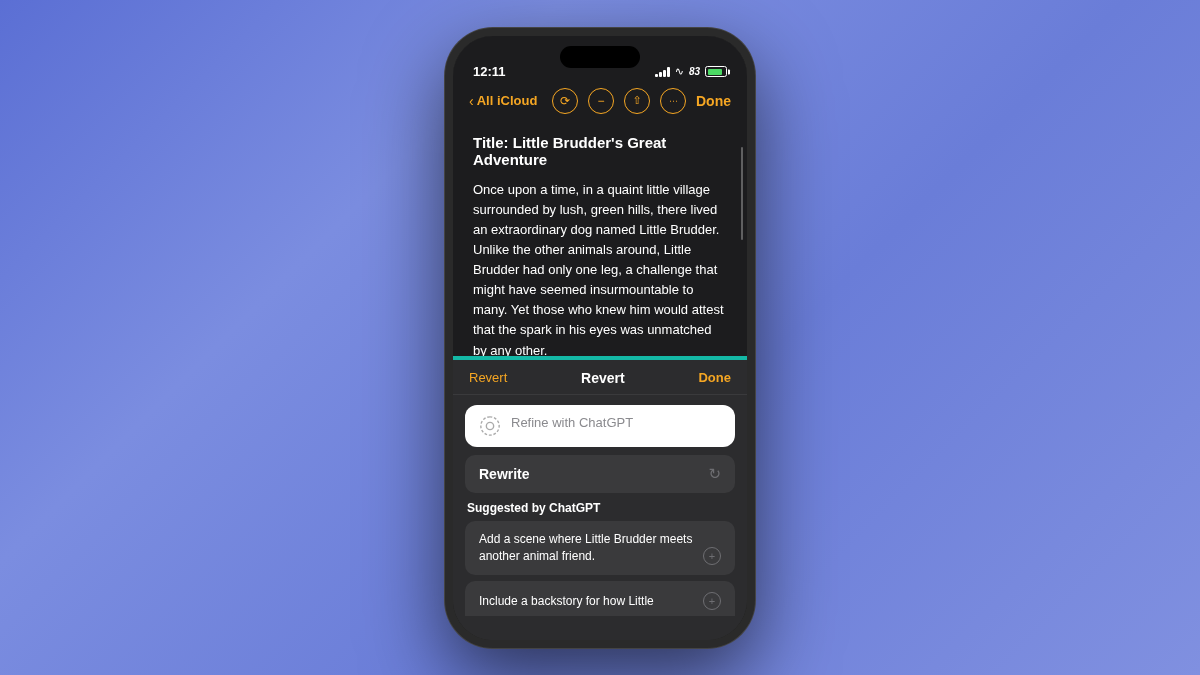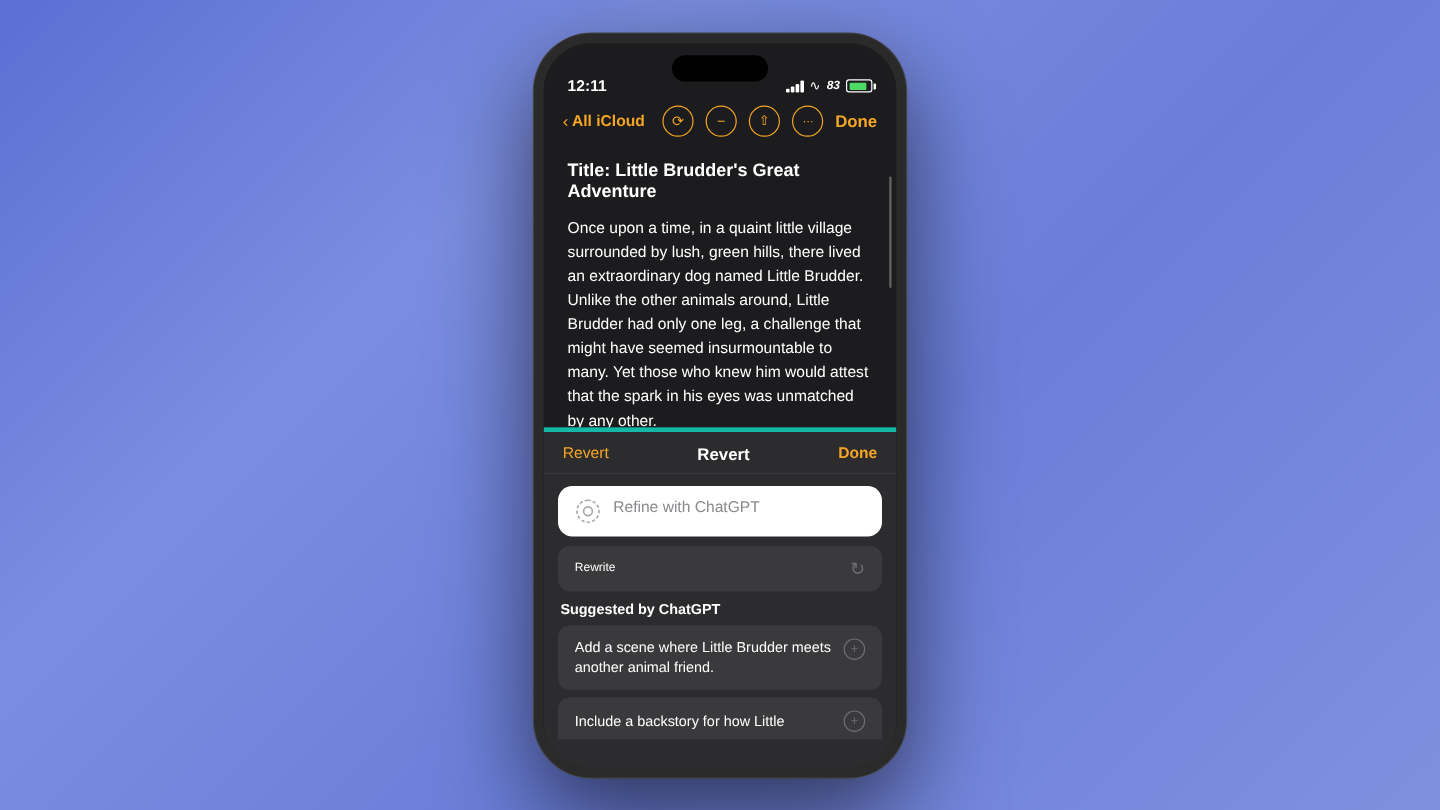--- a/index.html
+++ b/index.html
@@ -282,22 +282,22 @@
       border-radius: 10px;
       padding: 10px 14px;
       display: flex;
       align-items: center;
       justify-content: space-between;
       cursor: pointer;
     }
 
     .rewrite-label {
       color: #fff;
-      font-size: 10px;
-      font-weight: 400;
+      font-size: 14px;
+      font-weight: 700;
     }
 
     .rewrite-icon {
       color: #6e6e72;
       font-size: 15px;
     }
 
     
     .suggested-section {
       padding: 0 12px 4px;
@@ -309,21 +309,21 @@
       font-weight: 600;
       margin-bottom: 6px;
       padding: 0 2px;
     }
 
     .suggested-item {
       background: #3a3a3c;
       border-radius: 10px;
       padding: 10px 14px;
       display: flex;
-      align-items: flex-start;
+      align-items: flex-end;
       justify-content: space-between;
       gap: 8px;
       margin-bottom: 6px;
       cursor: pointer;
     }
 
     .suggested-text {
       color: #fff;
       font-size: 12px;
       line-height: 1.4;

